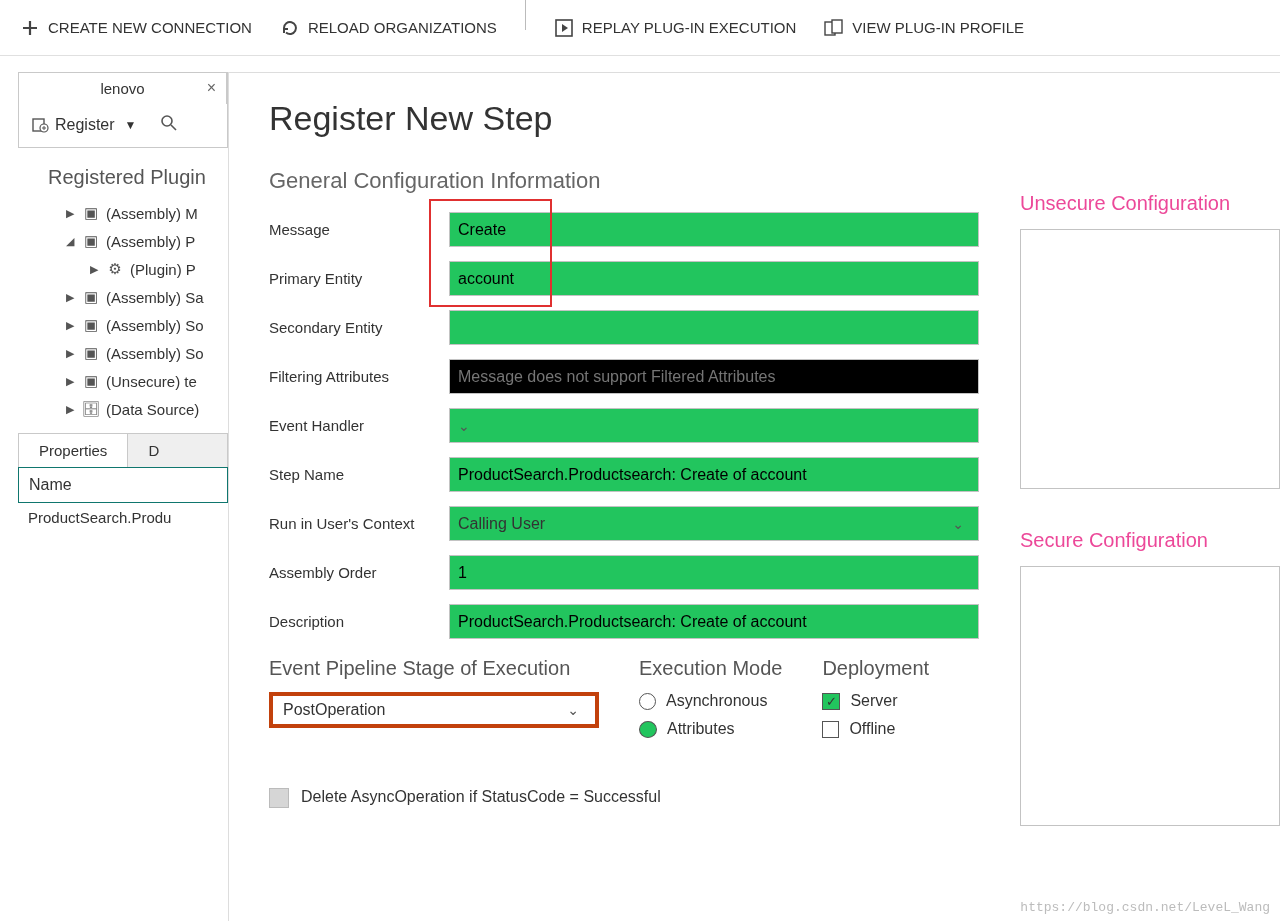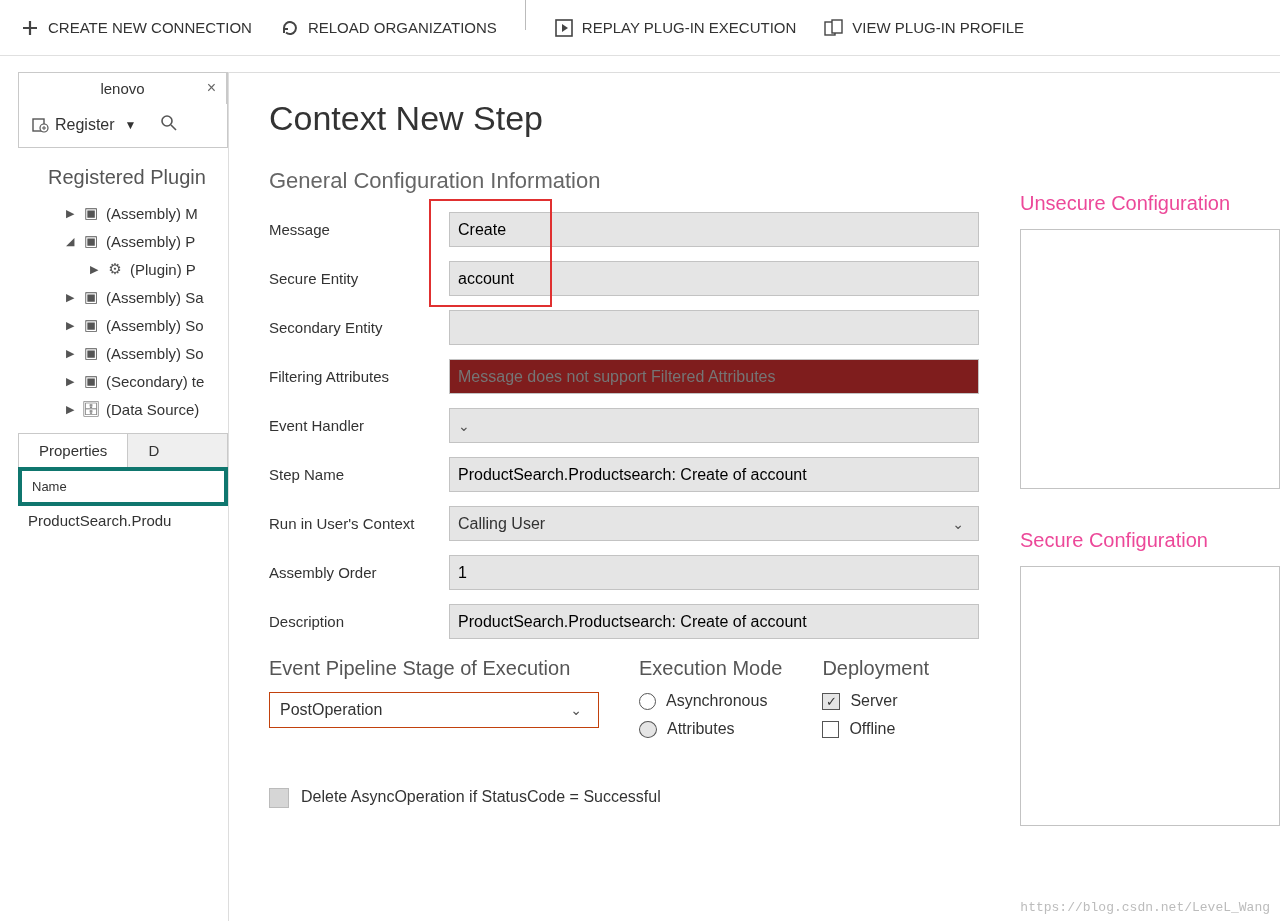--- a/index.html
+++ b/index.html
@@ -29,41 +29,41 @@
 .tree-item { display:flex; align-items:center; gap:6px; padding: 5px 0 5px 48px; white-space: nowrap; }
 .tree-item.child { padding-left: 72px; }
 .tri { width:10px; display:inline-block; color:#555; font-size:11px; }
 .cube-icon, .db-icon, .plug-icon { width:18px; height:18px; display:inline-flex; align-items:center; justify-content:center; color:#555; }
 
 .props-tabs { display:flex; margin-top:10px; }
 .props-tab { padding:8px 20px; border:1px solid #c9c9c9; border-bottom:none; font-size:15px; background:#efefef; }
 .props-tab.active { background:#fff; }
 .props-tab.inactive { flex:1; border-left:none; }
 
-.grid-header { border:4px solid #0f766e; padding:8px 10px; font-size:13px; }
+.grid-header { border:1px solid #0f766e; padding:8px 10px; font-size:16px; }
 .grid-row { padding:6px 10px; font-size:15px; }
 
 
 .main { position:absolute; left:228px; top:72px; right:0; bottom:0; border-top:1px solid #ddd; border-left:1px solid #ddd; padding: 26px 0 0 40px; background:#fff; }
 .page-title { font-size: 34px; font-weight: 300; color:#333; margin-bottom: 30px; }
 .sec-title { font-size: 22px; font-weight: 300; color:#666; margin-bottom: 18px; }
 
 .form-grid { display:grid; grid-template-columns: 180px 530px; row-gap: 14px; align-items:center; }
 .form-label { font-size:15px; color:#333; }
-input.fld, .sel { width:100%; height:35px; border:1px solid #c3c3c3; padding:0 8px; font-size:16px; background:#e5e5e5; }
-input.fld.dis { color:#999; background:#7f1d1d; }
+input.fld, .sel { width:100%; height:35px; border:1px solid #c3c3c3; padding:0 8px; font-size:16px; background:#22c55e; }
+input.fld.dis { color:#999; background:#000000; }
 .sel { display:flex; align-items:center; justify-content:space-between; cursor:pointer; }
 .chev { font-size:14px; color:#555; padding-right:6px; }
 
 .highlight-box { position:absolute; border:2px solid #e03030; pointer-events:none; }
 
 .bottom-sections { display:flex; gap:40px; margin-top:18px; }
 .col { }
 .col-title { font-size:20px; font-weight:300; color:#555; margin-bottom:12px; }
-.pipe-sel { width:330px; height:36px; border:1px solid #c2410c; display:flex; align-items:center; justify-content:space-between; padding:0 10px; font-size:16px; cursor:pointer; }
+.pipe-sel { width:330px; height:36px; border:4px solid #c2410c; display:flex; align-items:center; justify-content:space-between; padding:0 10px; font-size:16px; cursor:pointer; }
 .radio-row, .check-row { display:flex; align-items:center; gap:10px; font-size:16px; margin-bottom:10px; }
 .radio { width:17px; height:17px; border:1.6px solid #555; border-radius:50%; display:inline-flex; align-items:center; justify-content:center; }
 .radio.sel::after { content:""; width:9px; height:9px; background:#333; border-radius:50%; }
 .chk { width:17px; height:17px; border:1.6px solid #555; display:inline-flex; align-items:center; justify-content:center; font-size:13px; }
 .chk.sel::after { content:"✓"; }
 
 .delete-row { margin-top:40px; display:flex; align-items:flex-start; gap:12px; font-size:16px; }
 .chk-grey { width:20px; height:20px; background:#d6d6d6; border:1px solid #bbb; }
 
 
@@ -166,46 +166,46 @@
         <span>(Assembly) So</span>
       </div>
     <div class="tree-item">
         <span class="tri">▶</span>
         <span class="cube-icon">▣</span>
         <span>(Assembly) So</span>
       </div>
     <div class="tree-item">
         <span class="tri">▶</span>
         <span class="cube-icon">▣</span>
-        <span>(Secondary) te</span>
+        <span>(Unsecure) te</span>
       </div>
     <div class="tree-item">
         <span class="tri">▶</span>
         <span class="db-icon">🗄</span>
         <span>(Data Source)</span>
       </div>
   </div>
 
   <div class="props-tabs">
     <div class="props-tab active">Properties</div>
     <div class="props-tab inactive">D</div>
   </div>
   <div class="grid-header">Name</div>
   <div class="grid-row">ProductSearch.Produ</div>
 </div>
 
 <div class="main">
-  <div class="page-title">Context New Step</div>
+  <div class="page-title">Register New Step</div>
   <div class="sec-title">General Configuration Information</div>
 
   <div class="form-grid" style="position:relative;">
     <div class="form-label">Message</div>
     <input class="fld" value="Create" style="">
 
-    <div class="form-label">Secure Entity</div>
+    <div class="form-label">Primary Entity</div>
     <input class="fld" value="account" style="">
 
     <div class="form-label">Secondary Entity</div>
     <input class="fld" value="" style="">
 
     <div class="form-label">Filtering Attributes</div>
     <input class="fld dis" disabled="" placeholder="Message does not support Filtered Attributes" style="">
 
     <div class="form-label">Event Handler</div>
     <div class="sel">

